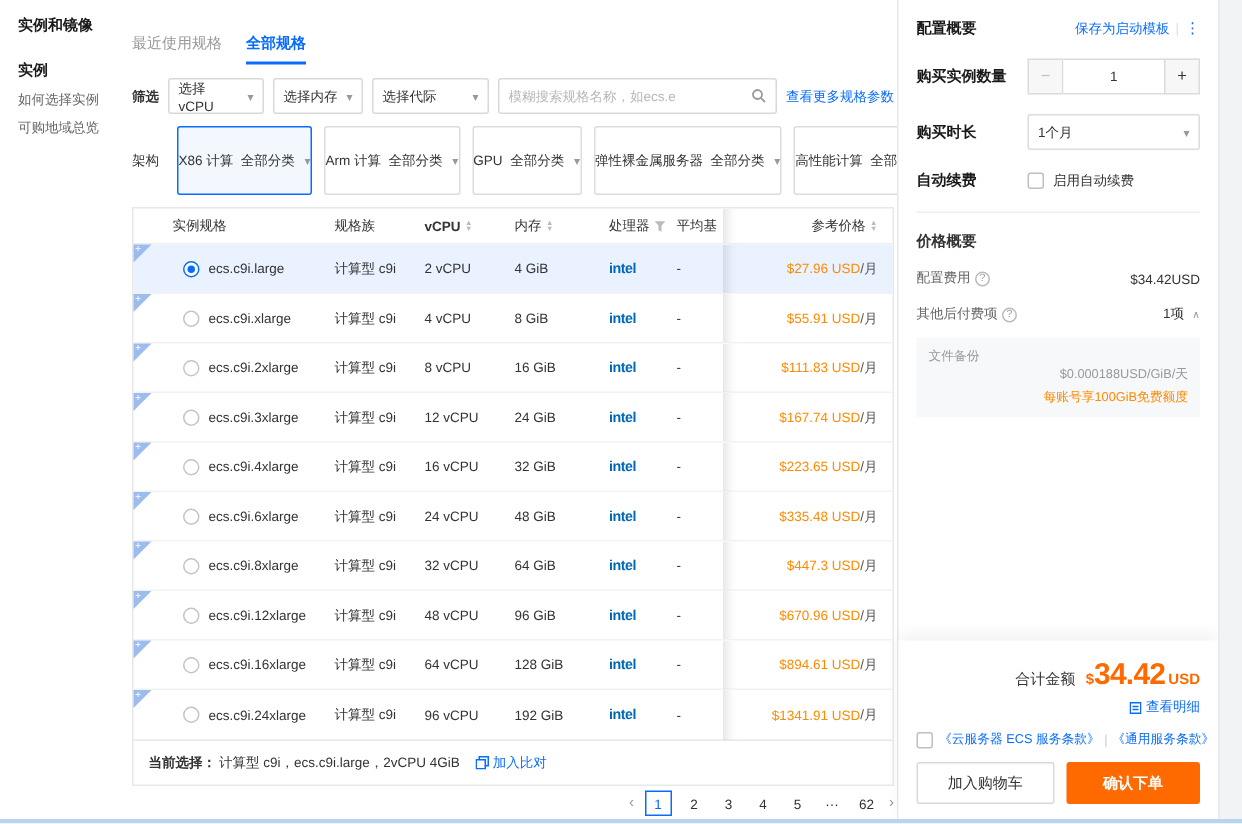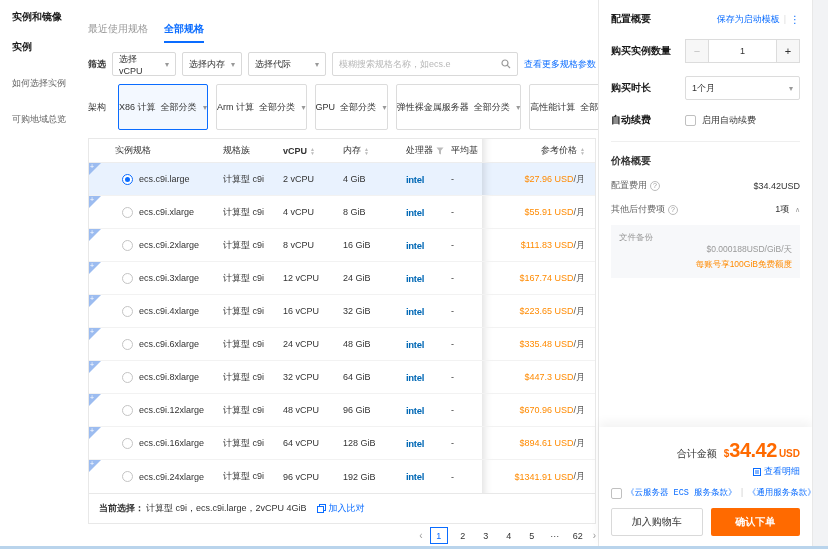--- a/index.html
+++ b/index.html
@@ -5,21 +5,21 @@
   * { margin:0; padding:0; box-sizing:border-box; }
   html,body { width:828px; height:549px; background:#fff; overflow:hidden;
     font-family:"Liberation Sans","DejaVu Sans",sans-serif; font-size:9px; color:#333; }
   .app { position:relative; width:828px; height:549px; background:#fff; }
   .nowrap { white-space:nowrap; }
 
   
   .sidebar { position:absolute; left:0; top:0; width:86px; padding:10px 0 0 12px; }
   .sb-title { font-size:10px; font-weight:bold; color:#1a1a1a; white-space:nowrap; }
   .sb-section { margin-top:16px; font-size:10px; font-weight:bold; color:#1a1a1a; }
-  .sb-link { margin-top:23px; font-size:9px; color:#666; white-space:nowrap; cursor:pointer; }
+  .sb-link { margin-top:6px; font-size:9px; color:#666; white-space:nowrap; cursor:pointer; }
 
   
   .main { position:absolute; left:88px; top:0; width:508px; height:549px; }
   .tabs { position:absolute; top:22px; left:0; display:flex; gap:16px; }
   .tab { font-size:10px; color:#999; padding-bottom:5px; cursor:pointer; white-space:nowrap; }
   .tab.active { color:#0a6cff; font-weight:bold; border-bottom:2px solid #0a6cff; }
 
   .filters { position:absolute; top:52px; left:0; width:508px; display:flex; align-items:center; gap:6px; }
   .f-label { font-weight:bold; color:#333; flex:none; }
   .select { height:24px; border:1px solid #d9d9d9; border-radius:2px; background:#fff;
@@ -117,21 +117,21 @@
 
   .p-footer { position:absolute; bottom:0; left:0; right:0; background:#fff;
     box-shadow:0 -5px 10px rgba(0,0,0,0.05); padding:12px 12px 10px; }
   .total-row { display:flex; justify-content:flex-end; align-items:baseline;text-align:right; }
   .total-label { font-size:10px; color:#333; margin-right:7px; }
   .cur-sym { color:#ff6a00; font-size:10px; font-weight:bold; }
   .total-amt { color:#ff6a00; font-size:20px; font-weight:bold; letter-spacing:-0.5px; }
   .cur-code { color:#ff6a00; font-size:10px; font-weight:bold; margin-left:2px; }
   .detail-row { display:flex; justify-content:flex-end; margin-top:3px; }
   .detail-link { color:#0a6cff; display:flex; align-items:center; gap:3px; cursor:pointer; }
-  .agree-row { display:flex; align-items:center; margin-top:9px; font-size:8.5px; white-space:nowrap;font-family:Liberation Mono, monospace; }
+  .agree-row { display:flex; align-items:center; margin-top:9px; font-size:8.5px; white-space:nowrap; }
   .agree-link { color:#0a6cff; cursor:pointer; }
   .agree-div { color:#ccc; margin:0 3px; }
   .agree-row .checkbox { margin-right:4px; }
   .btn-row { display:flex; gap:8px; margin-top:9px; }
   .btn { flex:1; height:28px; display:flex; align-items:center; justify-content:center; font-size:10px; border-radius:2px; cursor:pointer; }
   .btn-cart { border:1px solid #d9d9d9; color:#333; background:#fff; }
   .btn-order { background:#ff6a00; color:#fff; font-weight:bold; }
 
   .scroll-strip { position:absolute; left:812px; top:0; width:16px; height:546px; background:#f2f3f5; border-left:1px solid #e8e8e8; }
   .bottom-strip { position:absolute; left:0; top:546px; width:828px; height:3px; background:#b9d4ec; }

